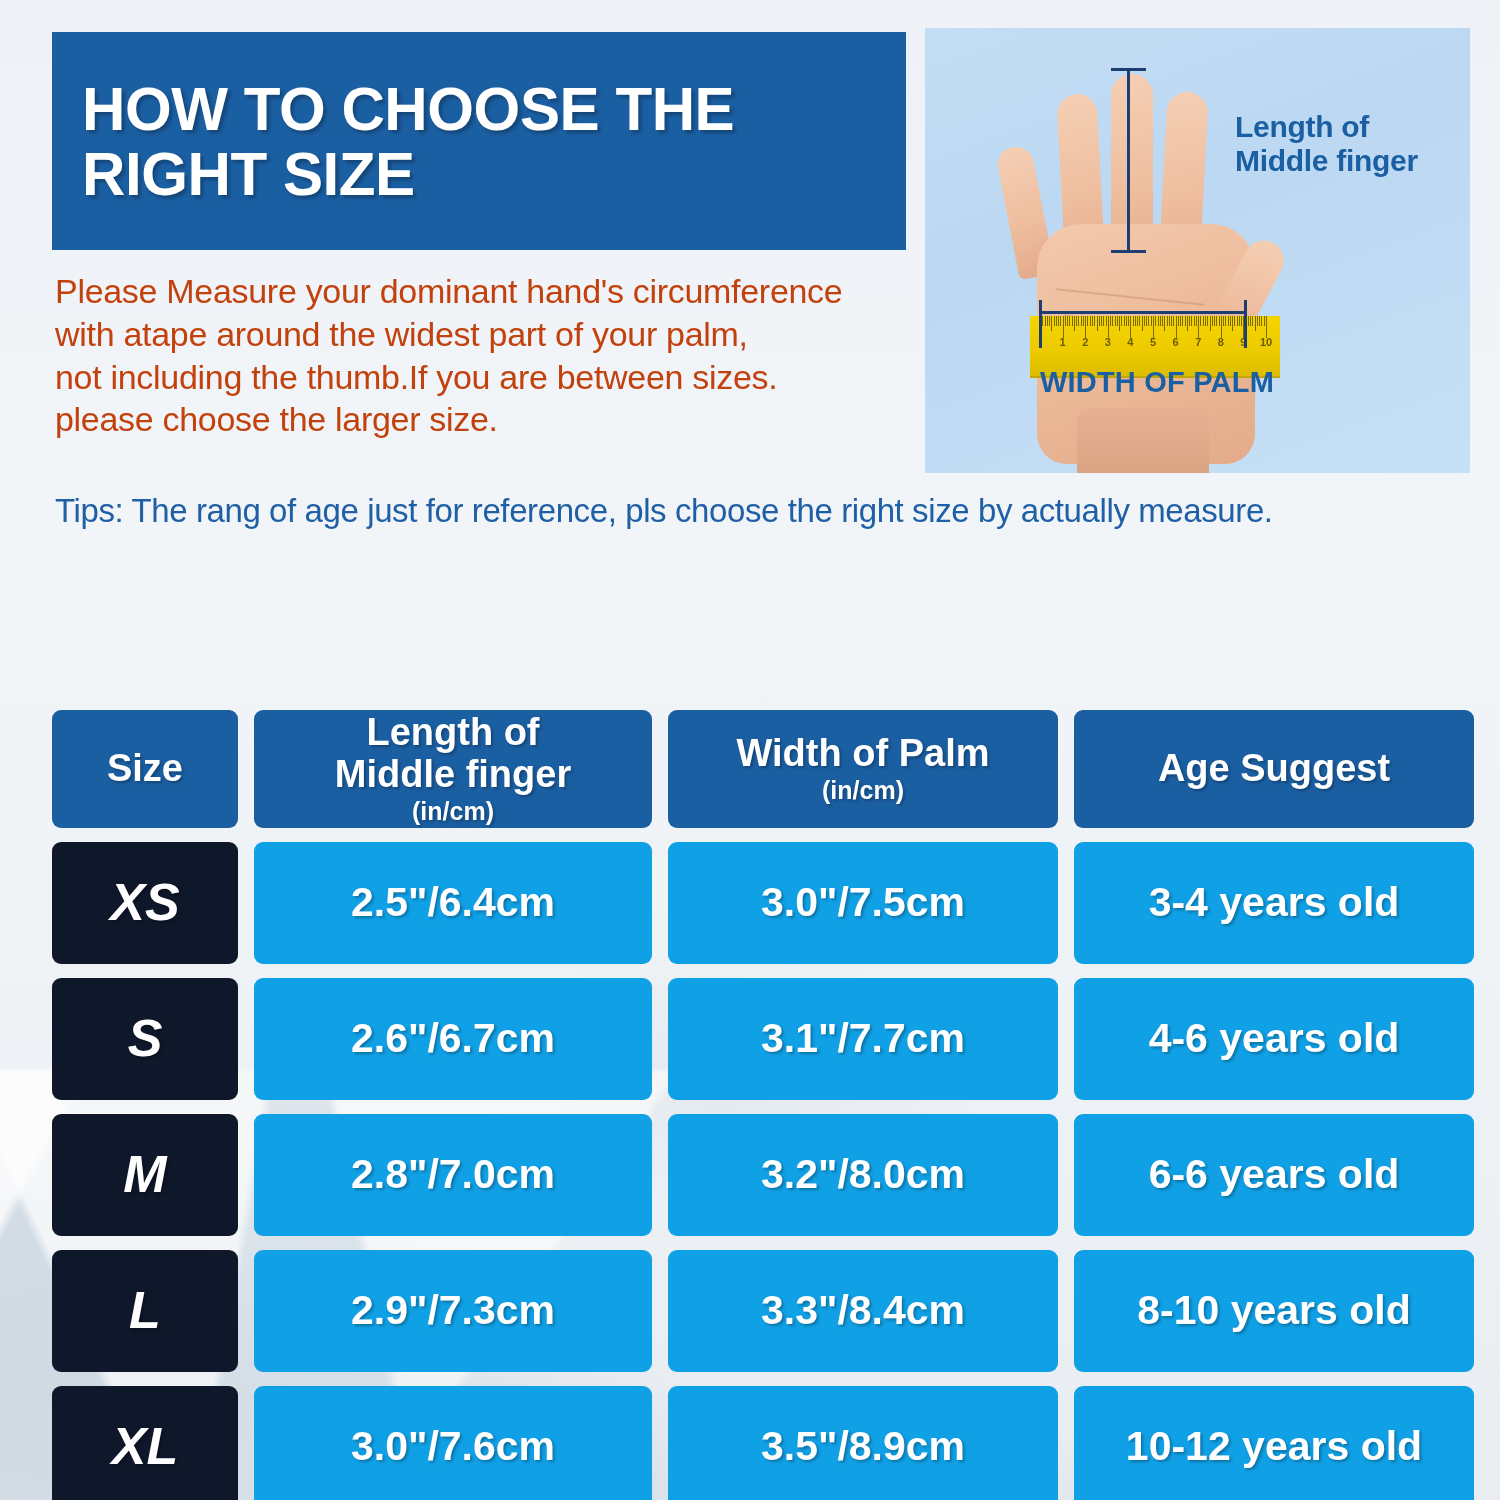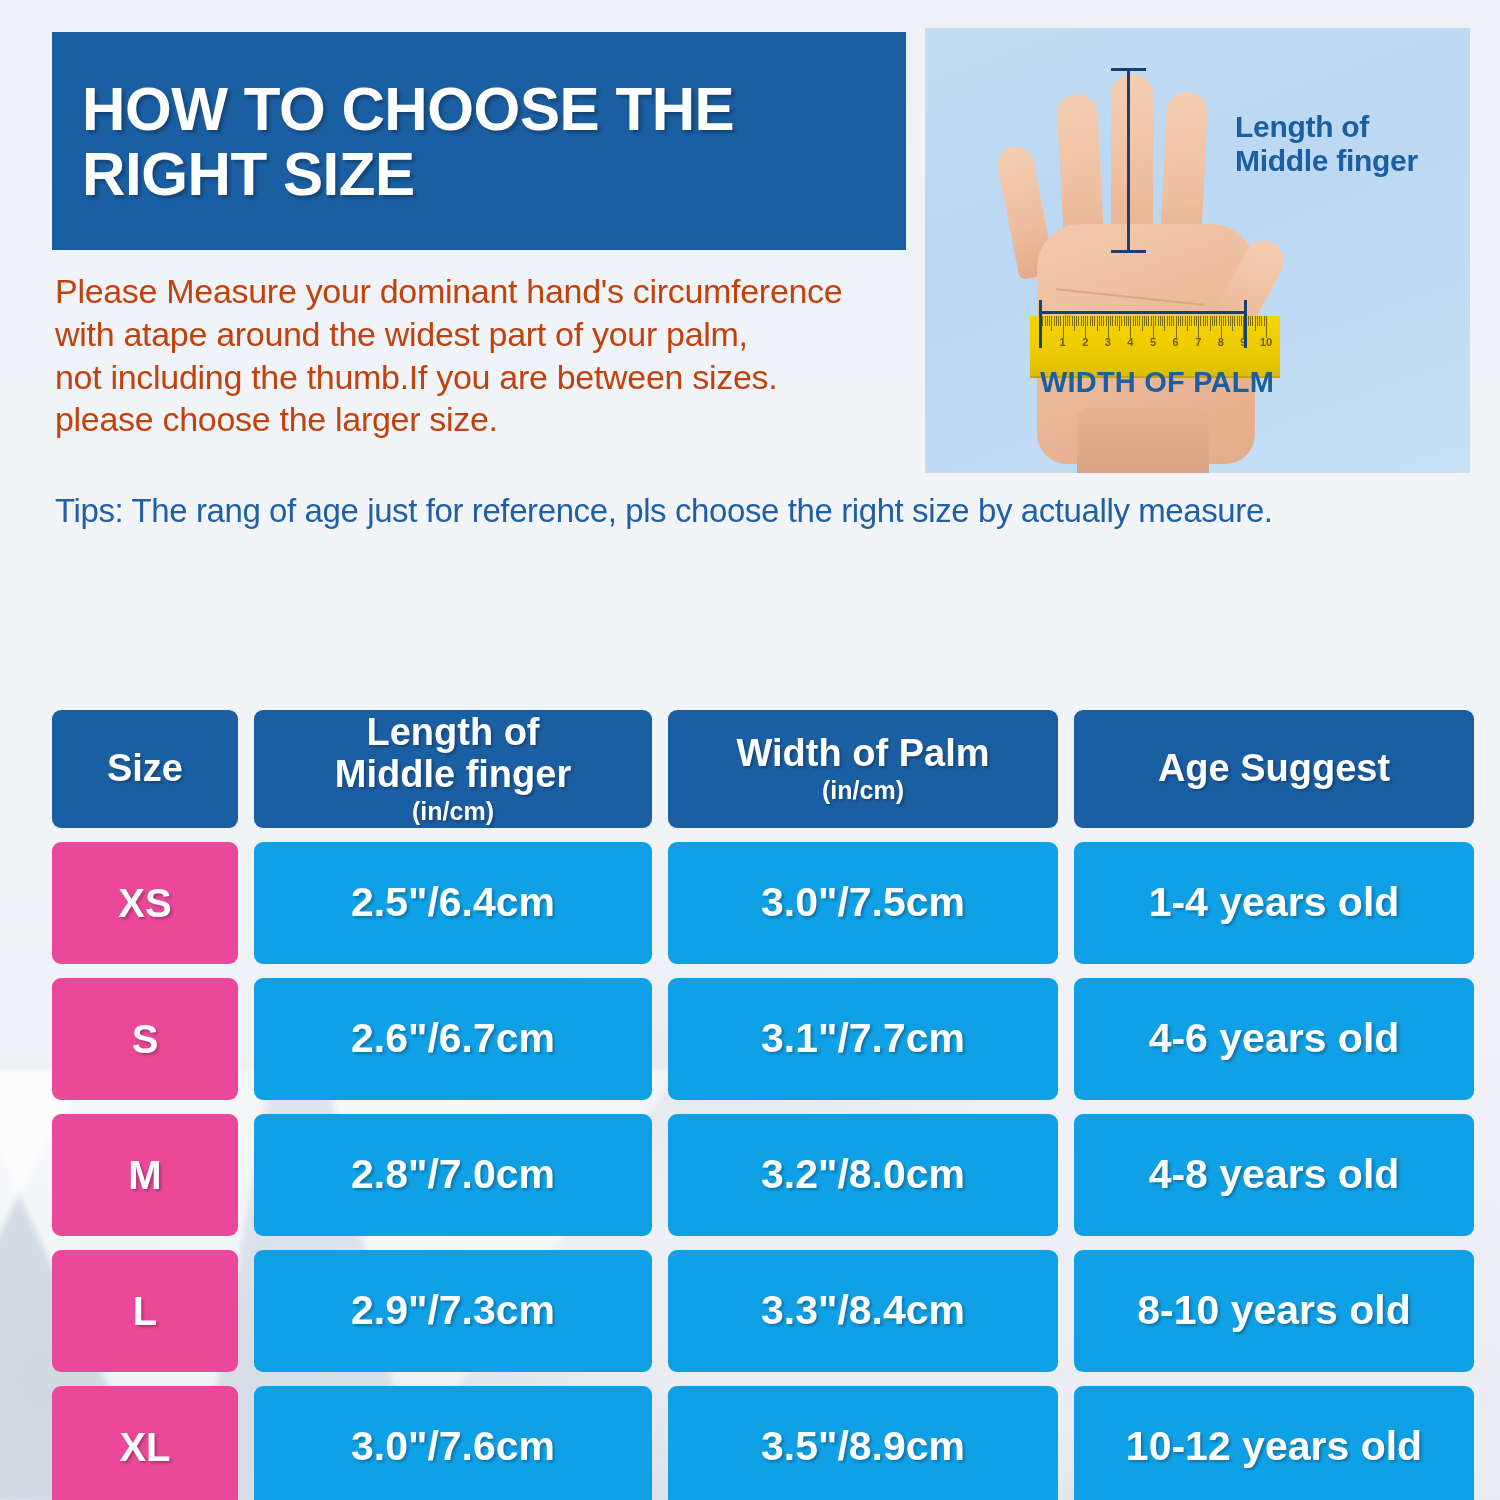--- a/index.html
+++ b/index.html
@@ -208,21 +208,21 @@
     height:118px;
     font-size:38px;
     flex-direction:column;
   }
   .hrow .cell .sub{
     font-size:25px;
     margin-top:2px;
     display:block;
   }
   .drow .cell{ height:122px; font-size:41px; }
-  .drow .cell.size-cell{ background:#ec4899; font-size:40px; }
+  .drow .cell.size-cell{ background:#0f172a; font-size:52px;font-style:italic; }
   .drow .cell.val-cell{ background:#10a0e6; }
 </style>
 </head>
 <body>
 
 <div class="bg-texture"></div>
 
 <div class="stage">
 
   <div class="head-banner">
@@ -405,33 +405,33 @@
           <span class="sub">(in/cm)</span>
         </div>
         <div class="cell">
           <span>Age Suggest</span>
         </div>
       </div>
       <div class="trow drow">
         <div class="cell size-cell">XS</div>
         <div class="cell val-cell">2.5"/6.4cm</div>
         <div class="cell val-cell">3.0"/7.5cm</div>
-        <div class="cell val-cell">1-4 years old</div>
+        <div class="cell val-cell">3-4 years old</div>
       </div>
       <div class="trow drow">
         <div class="cell size-cell">S</div>
         <div class="cell val-cell">2.6"/6.7cm</div>
         <div class="cell val-cell">3.1"/7.7cm</div>
         <div class="cell val-cell">4-6 years old</div>
       </div>
       <div class="trow drow">
         <div class="cell size-cell">M</div>
         <div class="cell val-cell">2.8"/7.0cm</div>
         <div class="cell val-cell">3.2"/8.0cm</div>
-        <div class="cell val-cell">4-8 years old</div>
+        <div class="cell val-cell">6-6 years old</div>
       </div>
       <div class="trow drow">
         <div class="cell size-cell">L</div>
         <div class="cell val-cell">2.9"/7.3cm</div>
         <div class="cell val-cell">3.3"/8.4cm</div>
         <div class="cell val-cell">8-10 years old</div>
       </div>
       <div class="trow drow">
         <div class="cell size-cell">XL</div>
         <div class="cell val-cell">3.0"/7.6cm</div>

